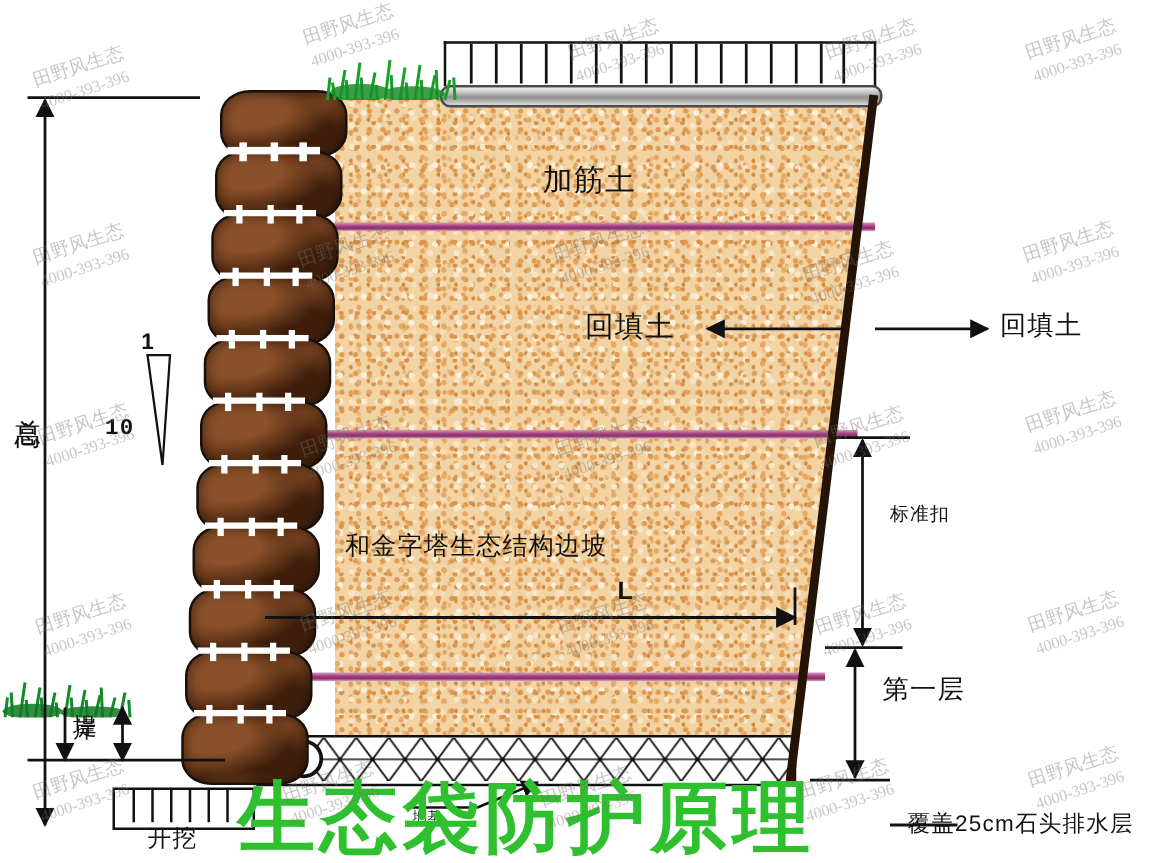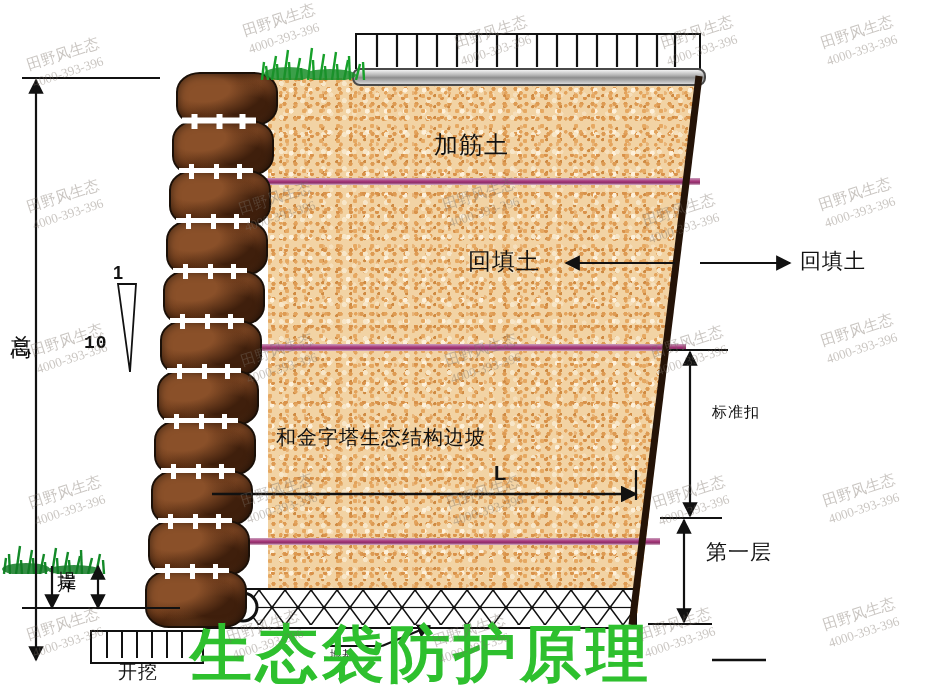--- a/index.html
+++ b/index.html
@@ -461,20 +461,21 @@
   <div class="lbl vlabel" style="left:56px; top:556px; font-size:19px; z-index:50;">堤岸</div>
 
   <div class="lbl" style="left:118px; top:662px; font-size:19px; z-index:50;">开挖</div>
 
   <div class="lbl" style="left:330px; top:648px; font-size:11px; z-index:50;">地基</div>
 
   <div class="lbl" style="left:712px; top:404px; font-size:15px; z-index:50;">标准扣</div>
 
   <div class="lbl" style="left:706px; top:540px; font-size:21px; z-index:50;">第一层</div>
 
+  <div class="lbl" style="left:726px; top:650px; font-size:18px; z-index:50;">覆盖25cm石头排水层</div>
 
   <div class="lbl" style="left:494px; top:462px; font-size:20px; font-weight:700; z-index:50;">L</div>
 
   <div class="lbl" style="left:113px; top:264px; font-size:18px; font-weight:700; z-index:50;">1</div>
   <div class="lbl" style="left:84px; top:334px; font-size:18px; font-weight:700; z-index:50;font-family:Liberation Mono, monospace;">10</div>
 
   <div id="main-title">生态袋防护原理</div>
 
   <div id="watermarks">
     <div class="wm" style="left:24px;  top:56px;">

